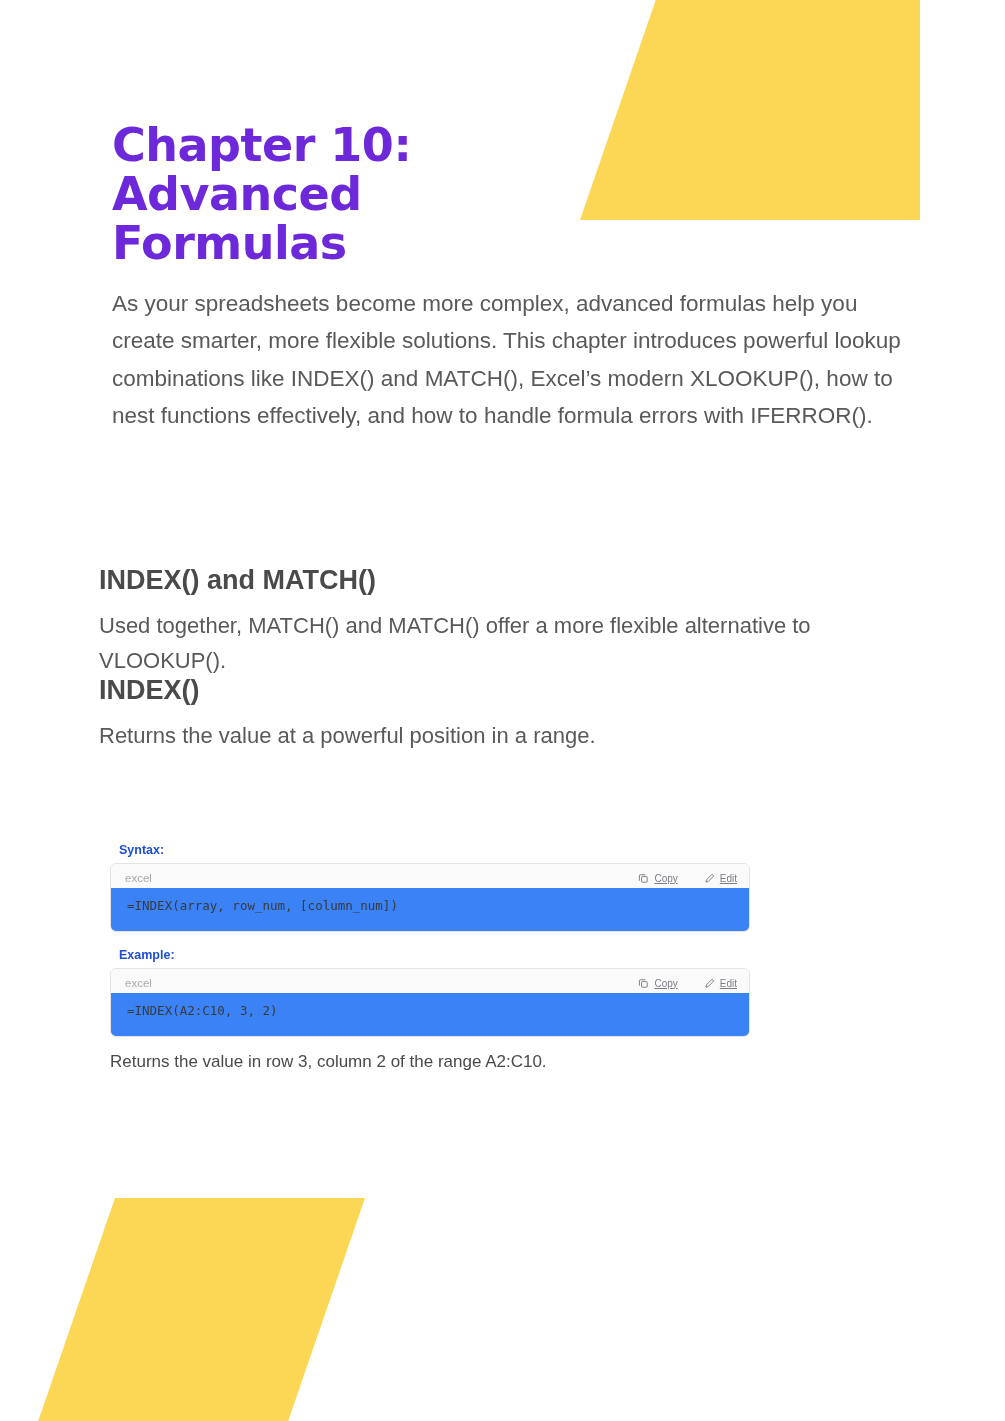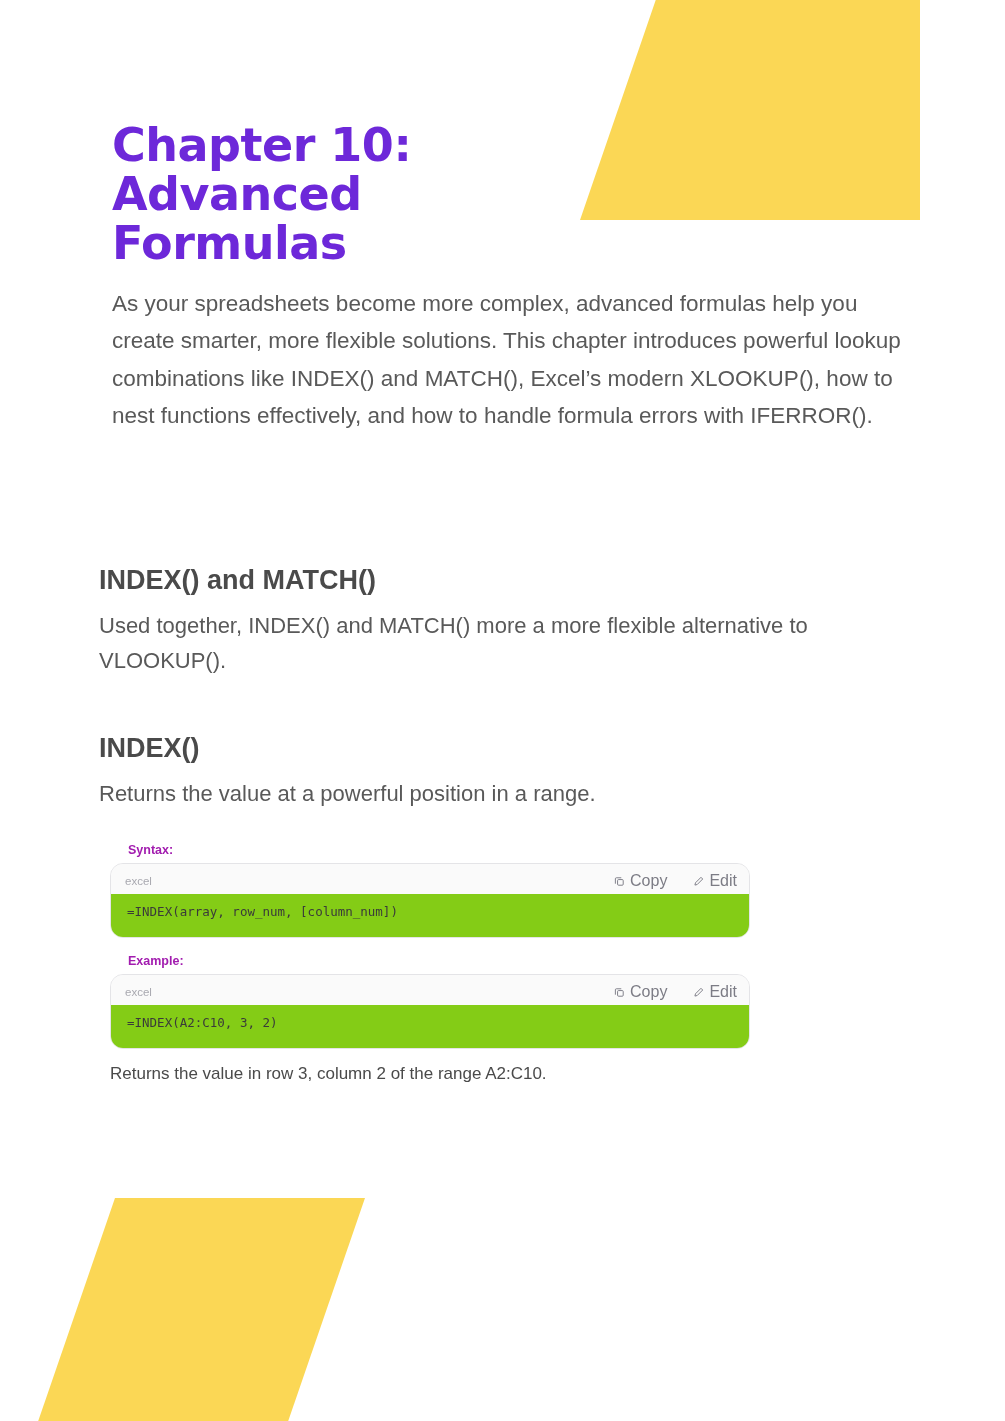--- a/index.html
+++ b/index.html
@@ -77,21 +77,21 @@
     font-family: "Liberation Sans", sans-serif;
   }
 
   .section {
     position: absolute;
     left: 99px;
     width: 800px;
     font-family: "Liberation Sans", sans-serif;
   }
   .section-a { top: 562px; }
-  .section-b { top: 730px; }
+  .section-b { top: 672px; }
 
   .section-heading {
     font-size: 27px;
     font-weight: bold;
     color: #4a4a4a;
     margin: 0 0 8px 0;
     line-height: 1.4;
   }
   .section-body {
     font-size: 22px;
@@ -102,27 +102,27 @@
 
   .codeblocks {
     position: absolute;
     top: 843px;
     left: 110px;
     width: 640px;
   }
   .code-label {
     font-size: 12.5px;
     font-weight: bold;
-    color: #a21caf;
-    margin: 0 0 6px 18px;
+    color: #1d4ed8;
+    margin: 0 0 6px 9px;
     font-family: "Liberation Sans", sans-serif;
   }
   .code-card {
     border: 1px solid #e4e4e7;
-    border-radius: 13px;
+    border-radius: 6px;
     background: #fafafa;
     overflow: hidden;
     margin-bottom: 16px;
   }
   .code-head {
     display: flex;
     align-items: center;
     justify-content: space-between;
     padding: 8px 12px 4px 14px;
     background: #fafafa;
@@ -134,32 +134,33 @@
   }
   .code-actions {
     display: flex;
     gap: 26px;
     align-items: center;
   }
   .code-action {
     display: flex;
     align-items: center;
     gap: 5px;
-    font-size: 16px;
+    font-size: 10px;
     color: #7c7c85;
     font-family: "Liberation Sans", sans-serif;
+    text-decoration: underline;
   }
   .code-action svg { display: block; }
   .code-body {
     padding: 10px 14px 18px 16px;
     font-family: "DejaVu Sans Mono", monospace;
     font-size: 12.5px;
     color: #3a3a3a;
     white-space: pre;
-    background: #84cc16;
+    background: #3b82f6;
   }
   .code-caption {
     font-size: 17px;
     color: #4a4a4a;
     font-family: Liberation Sans, sans-serif;
     margin-top: -4px;
     line-height: 1.5;
   }
 </style>
 </head>
@@ -170,21 +171,21 @@
 <div class="shape-bottom"></div>
 
 <div class="page">
 
   <h1 class="chapter-title">Chapter 10: Advanced Formulas</h1>
 
   <p class="intro">As your spreadsheets become more complex, advanced formulas help you create smarter, more flexible solutions. This chapter introduces powerful lookup combinations like INDEX() and MATCH(), Excel’s modern XLOOKUP(), how to nest functions effectively, and how to handle formula errors with IFERROR().</p>
 
   <div class="section section-a">
     <h2 class="section-heading">INDEX() and MATCH()</h2>
-    <p class="section-body">Used together, INDEX() and MATCH() more a more flexible alternative to VLOOKUP().</p>
+    <p class="section-body">Used together, MATCH() and MATCH() offer a more flexible alternative to VLOOKUP().</p>
   </div>
 
   <div class="section section-b">
     <h2 class="section-heading">INDEX()</h2>
     <p class="section-body">Returns the value at a powerful position in a range.</p>
   </div>
 
   <div class="codeblocks">
 
     <div class="code-label">Syntax:</div>

